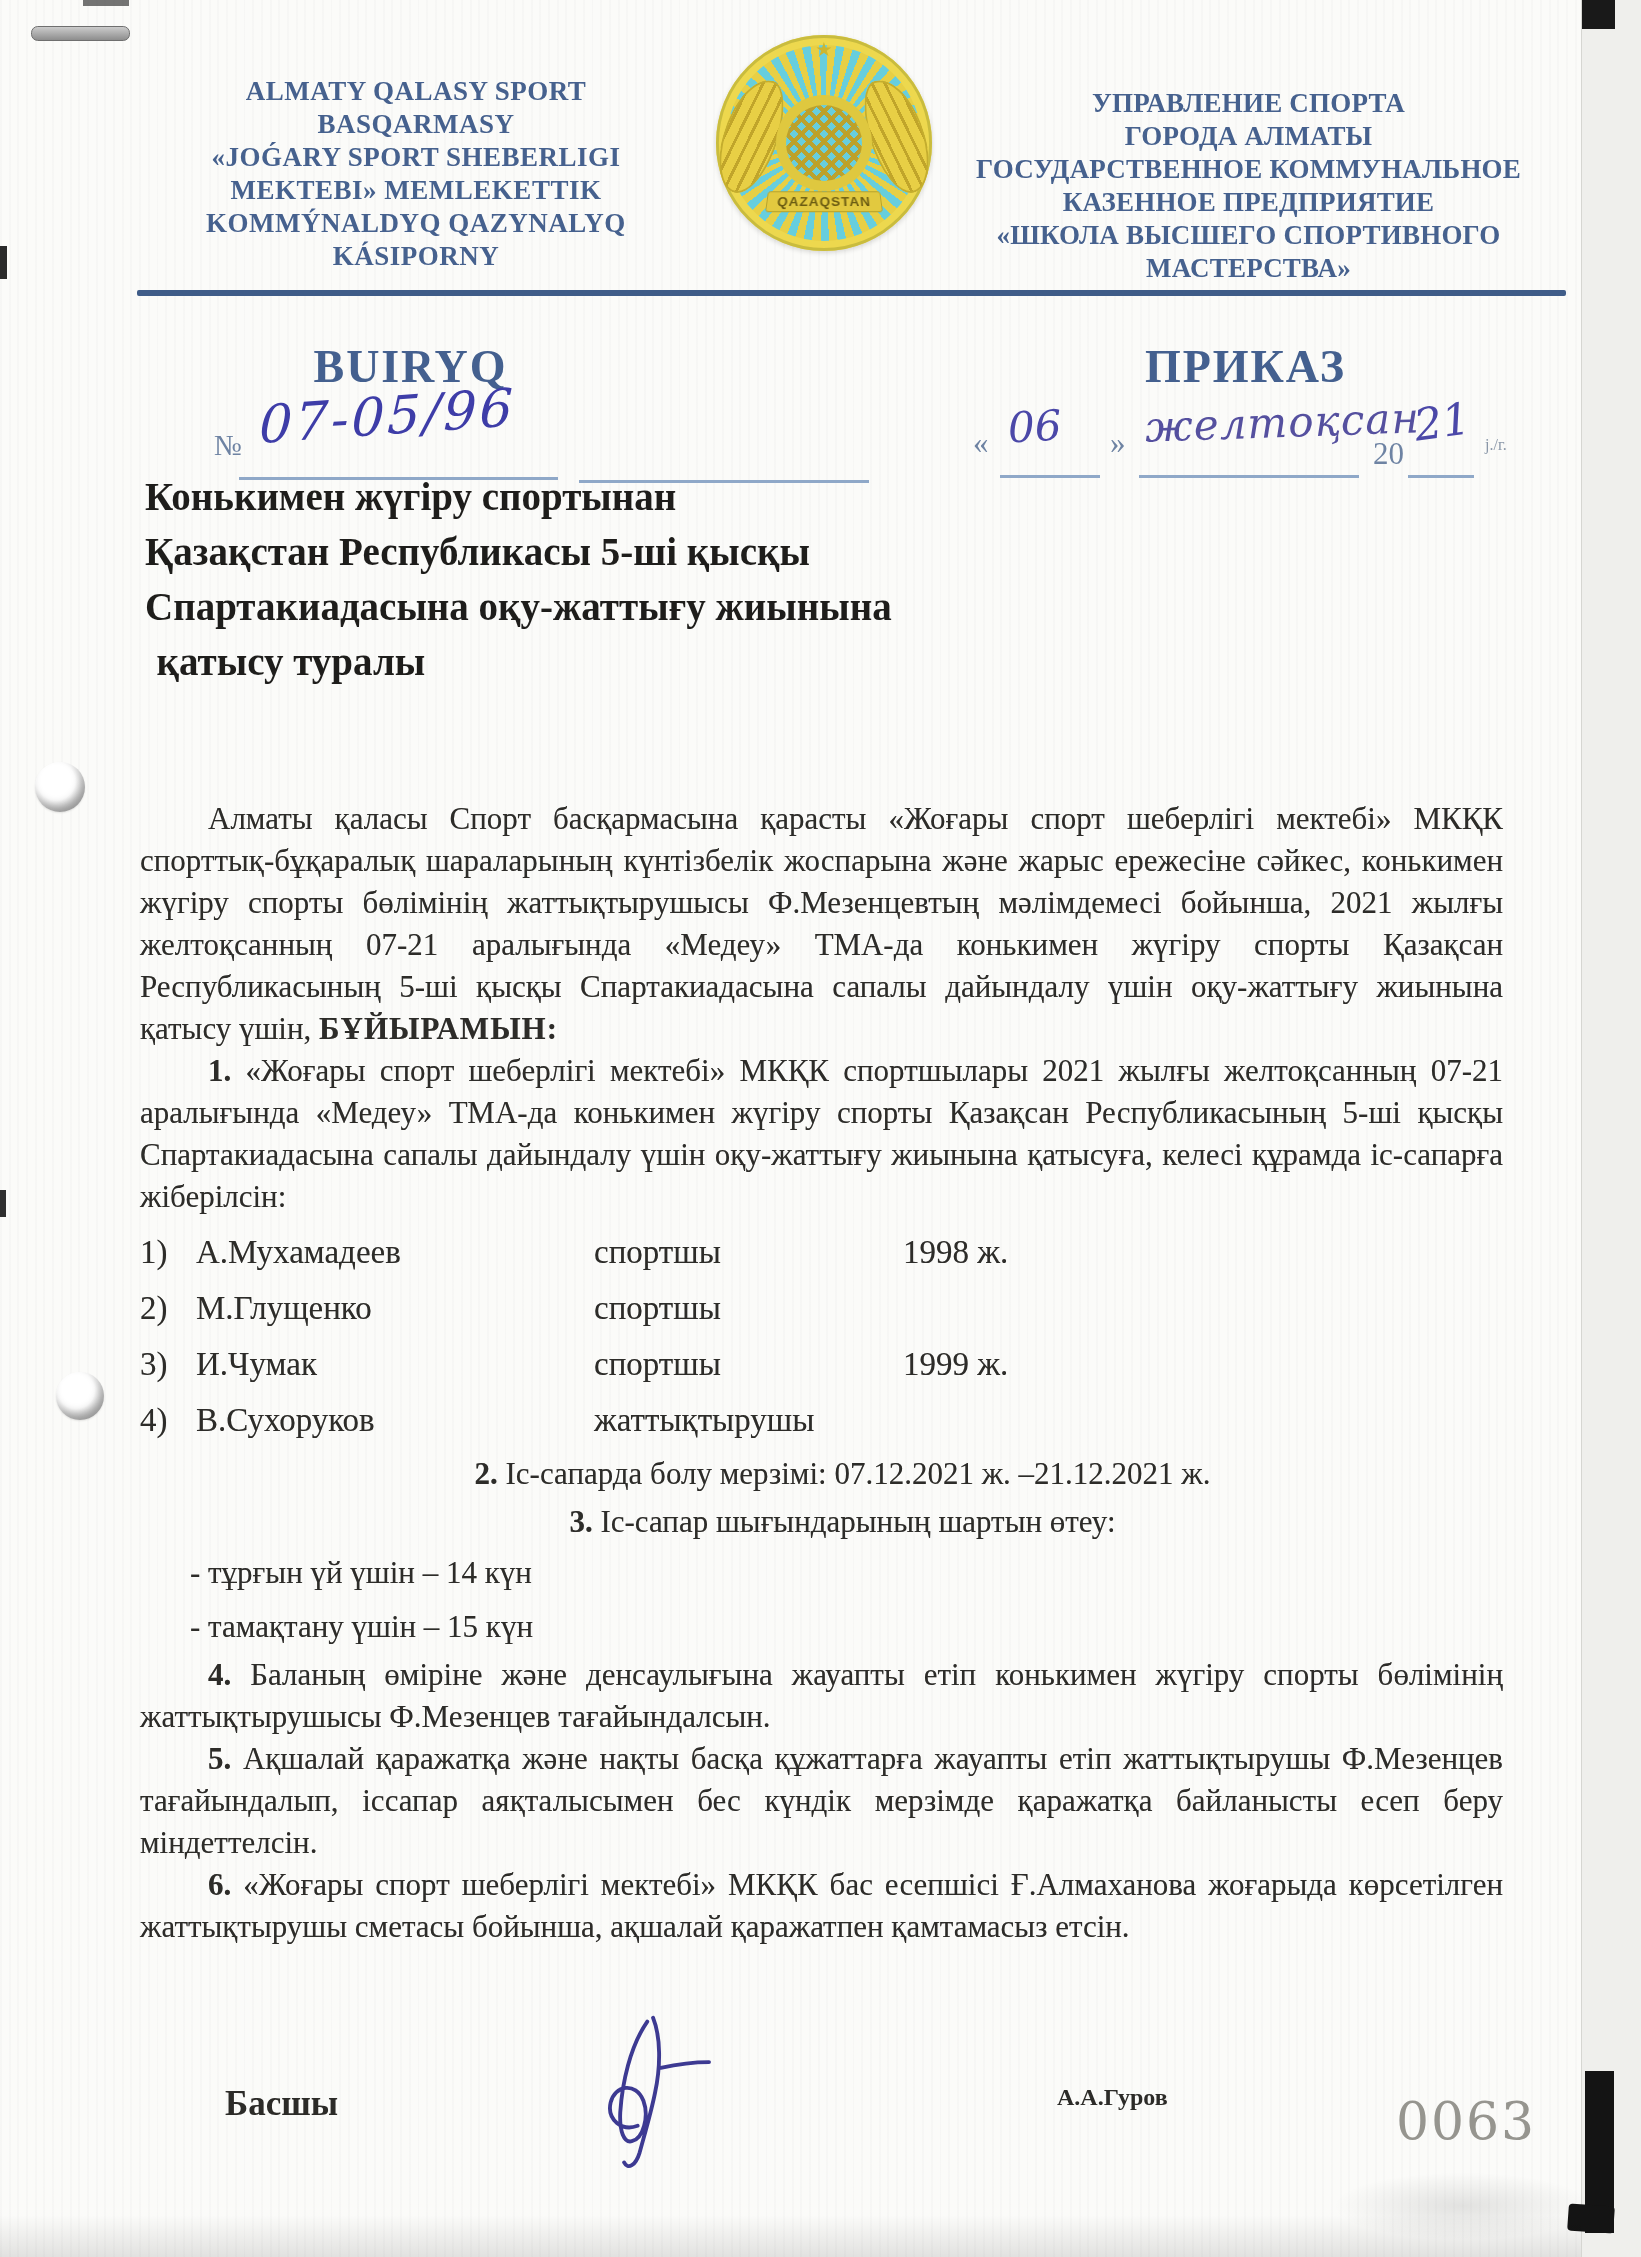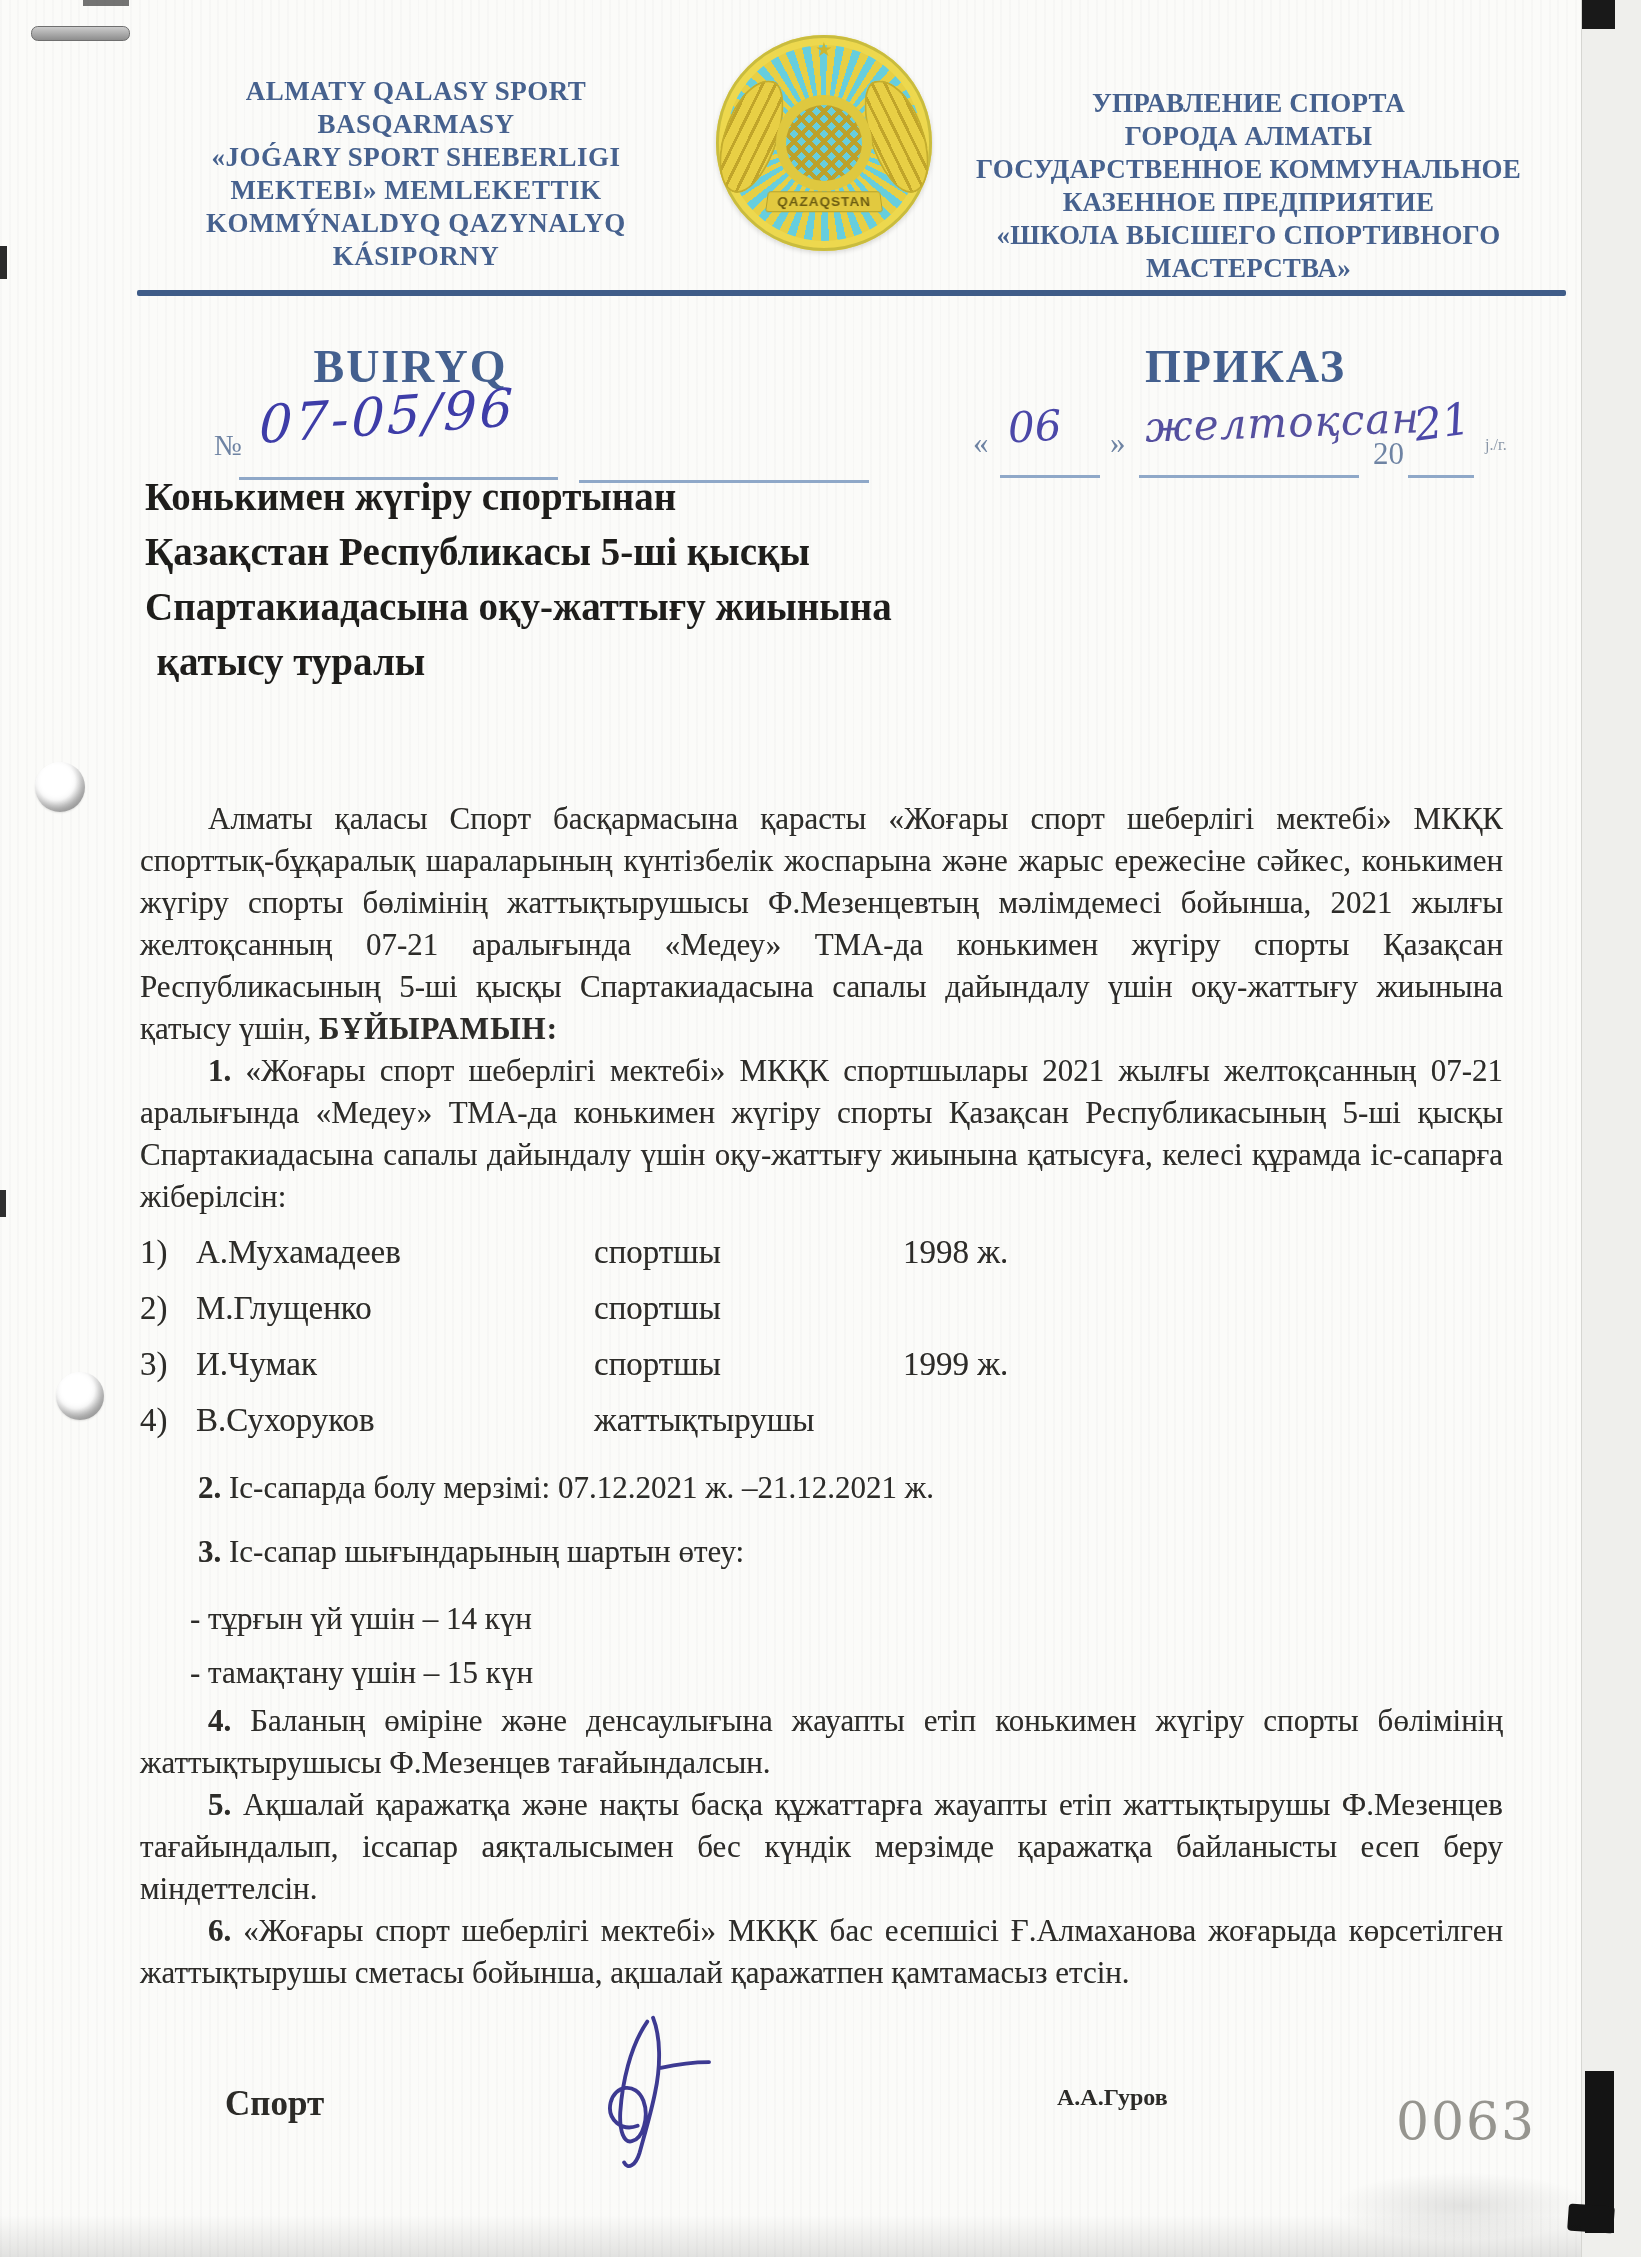--- a/index.html
+++ b/index.html
@@ -92,21 +92,21 @@
     font-size:31px; line-height:42px; text-align:justify;
     text-shadow:0 0 0.6px rgba(0,0,0,0.30); }
   .body-par { margin:0; text-indent:68px; }
   .resolve { font-weight:bold; letter-spacing:1px; }
   .p-table { margin:5.8px 0 1.9px 0; }
   .p-row { display:flex; line-height:56px; font-size:33px; text-align:left; }
   .p-numname { width:454px; display:flex; }
   .p-num { width:56px; }
   .p-role { width:309px; }
   .p-year { flex:1; }
-  .num-item { margin:16px; padding-left:42px; line-height:48px; text-align:left; }
+  .num-item { margin:0; padding-left:42px; line-height:48px; text-align:center; }
   .bullet { margin:0; padding-left:50px; line-height:54px; text-align:left; }
   
   .sig-title { position:absolute; left:225px; top:2084px; font-size:35px; font-weight:600; color:#2c2b28; }
   .sig-name  { position:absolute; left:1057px; top:2084px; font-size:24px; font-weight:600; color:#2c2b28; }
   .sig-svg { position:absolute; left:572px; top:2008px; }
   .page-stamp { position:absolute; left:1396px; top:2091px; font-family:"DejaVu Serif", serif;
     font-size:52px; color:#96958f; letter-spacing:1.9px; }
 </style>
 </head>
 <body>
@@ -226,21 +226,21 @@
     <p class="num-item"><b>3.</b> <span>Іс-сапар шығындарының шартын өтеу:</span></p>
 
     <p class="bullet">- тұрғын үй үшін – 14 күн</p>
     <p class="bullet">- тамақтану үшін – 15 күн</p>
 
     <p class="body-par"><b>4.</b> <span>Баланың өміріне және денсаулығына жауапты етіп конькимен жүгіру спорты бөлімінің жаттықтырушысы Ф.Мезенцев тағайындалсын.</span></p>
     <p class="body-par"><b>5.</b> <span>Ақшалай қаражатқа және нақты басқа құжаттарға жауапты етіп жаттықтырушы Ф.Мезенцев тағайындалып, іссапар аяқталысымен бес күндік мерзімде қаражатқа байланысты есеп беру міндеттелсін.</span></p>
     <p class="body-par"><b>6.</b> <span>«Жоғары спорт шеберлігі мектебі» МКҚК бас есепшісі Ғ.Алмаханова жоғарыда көрсетілген жаттықтырушы сметасы бойынша, ақшалай қаражатпен қамтамасыз етсін.</span></p>
   </div>
 
-  <span class="sig-title">Спорт</span>
+  <span class="sig-title">Басшы</span>
   <svg class="sig-svg" width="193" height="169" viewBox="0 0 200 175">
     <path d="M78 14 C60 40 52 78 50 108 C49 128 54 140 62 138 C74 135 80 112 74 96 C66 76 44 80 40 98 C36 116 52 128 68 122 M84 10 C92 30 92 60 86 88 C82 108 76 128 70 150 C66 163 58 168 54 160 M92 62 C110 58 128 56 142 56" stroke="#3d3a92" stroke-width="4" fill="none" stroke-linecap="round"></path>
   </svg>
   <span class="sig-name">А.А.Гуров</span>
   <span class="page-stamp">0063</span>
 
 </div>
 
 
 </body></html>

